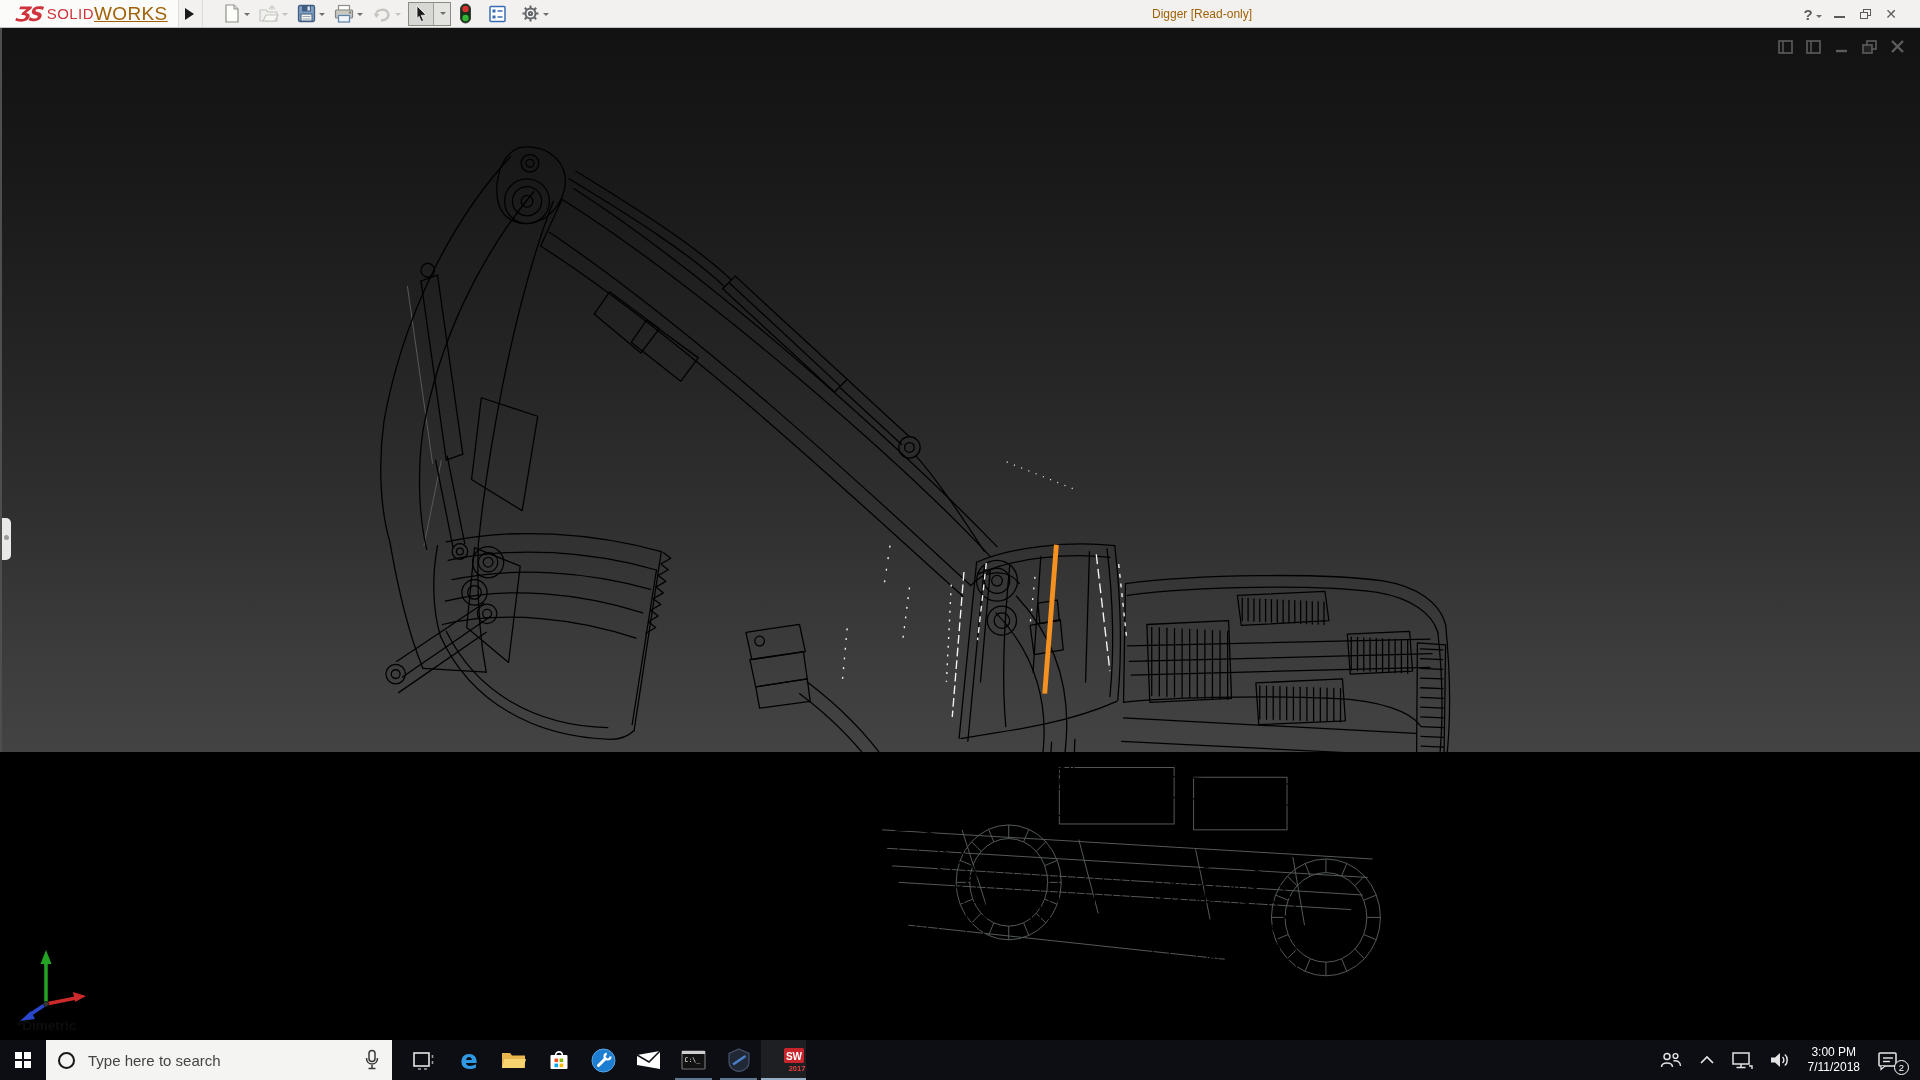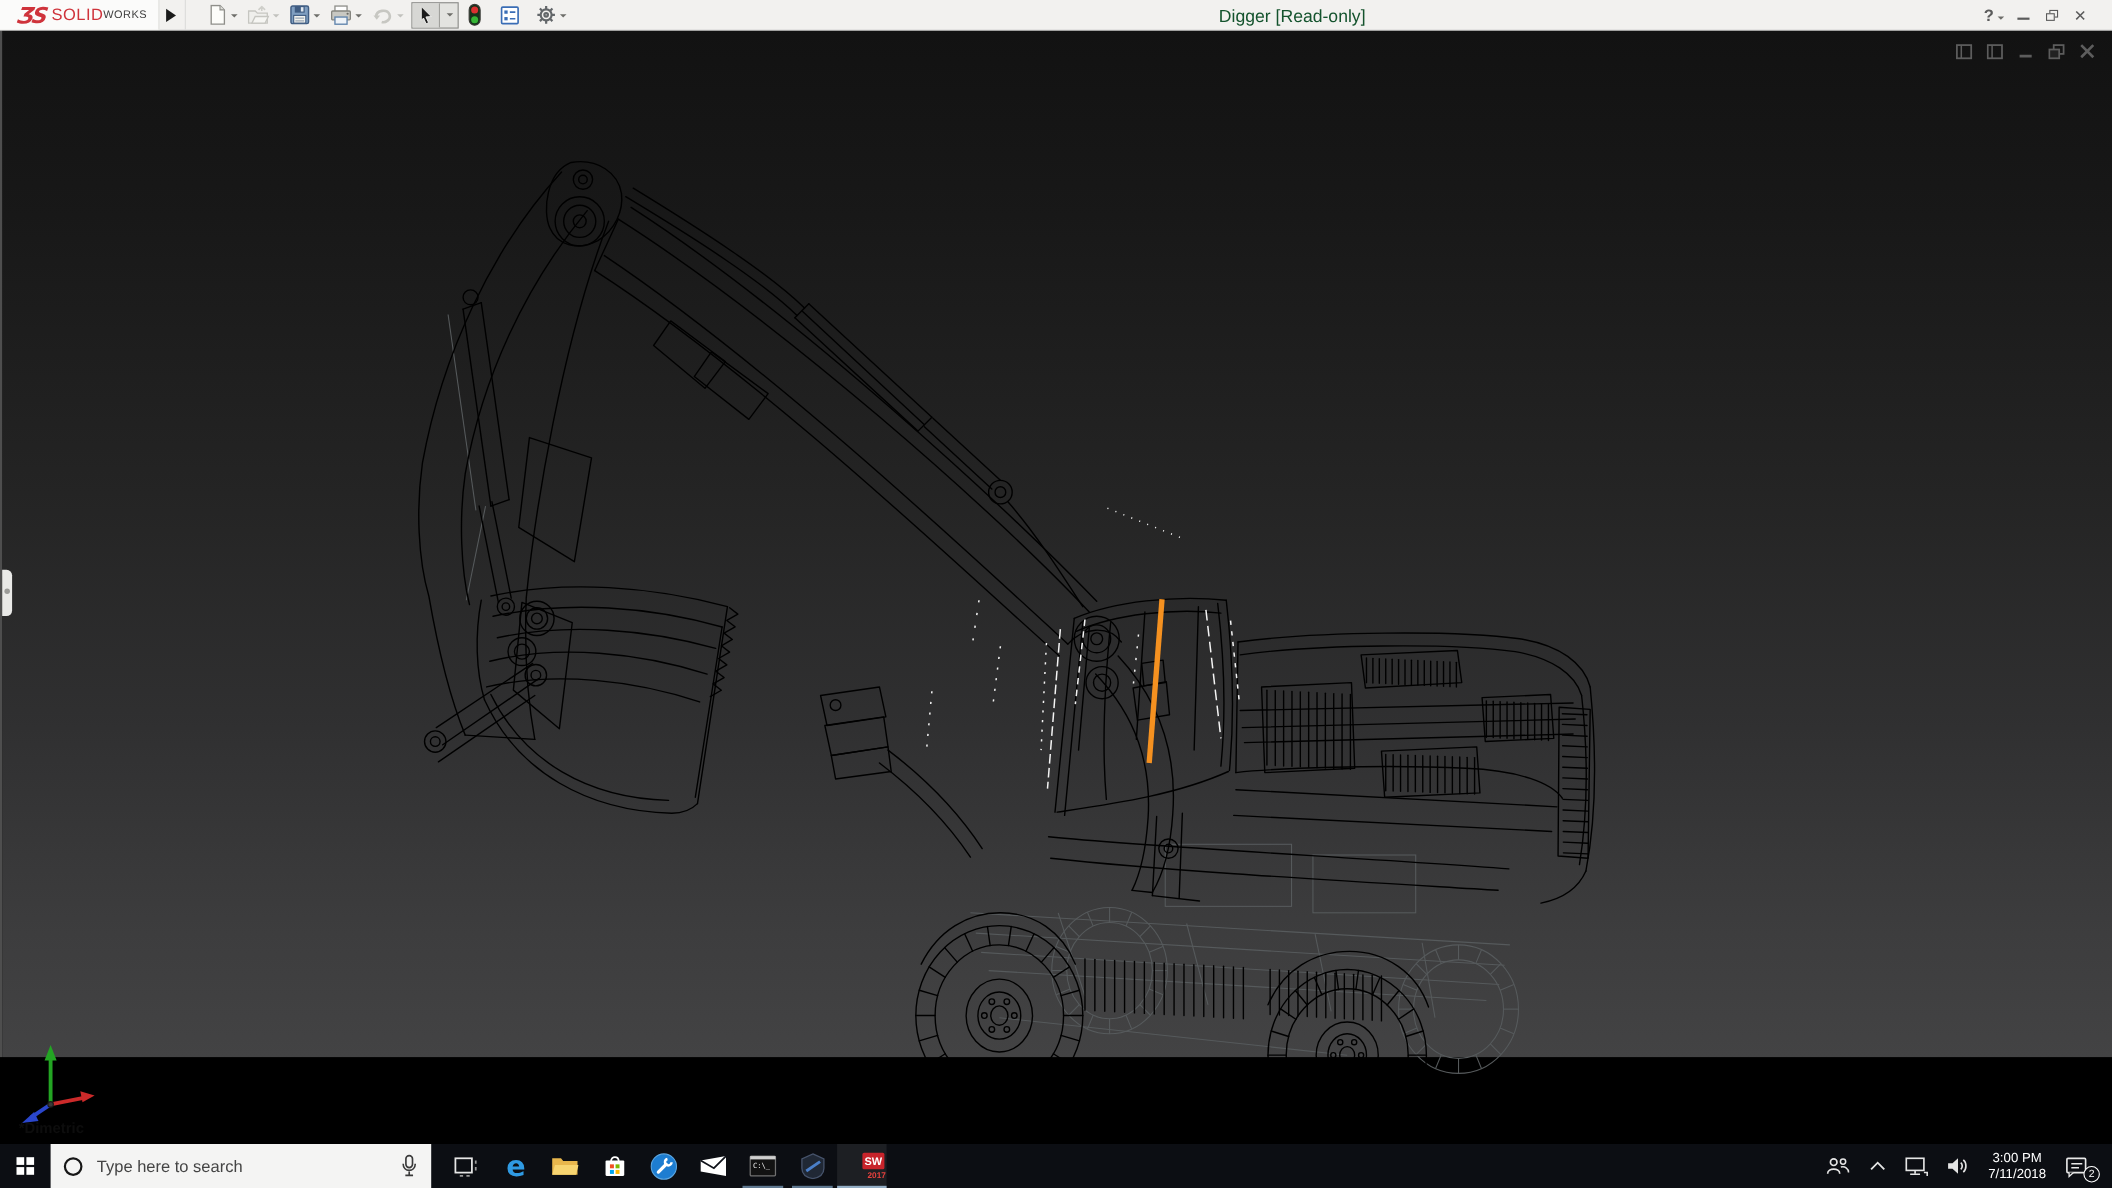--- a/index.html
+++ b/index.html
@@ -8,47 +8,47 @@
 
   
   .titlebar { position:absolute; top:0; left:0; width:1920px; height:28px;
               background:#f2f1ef; border-bottom:1px solid #c4c4c2;
               display:flex; align-items:center; }
   .brand { display:flex; align-items:center; height:100%; padding:0 10px 0 16px;
            background:#fbfbfa; border-right:1px solid #dcdcda; }
   .brand-glyph { color:#cf333b; font:italic 700 20px "DejaVu Sans",sans-serif;
                  transform:skewX(-10deg); margin-right:5px; letter-spacing:-2px; }
   .brand-solid { color:#cf333b; font-weight:400; font-size:15px; letter-spacing:.4px; }
-  .brand-works { color:#404040; font-weight:400; font-size:10px; letter-spacing:.4px; }
+  .brand-works { color:#a16207; font-weight:400; font-size:19px; letter-spacing:.4px;text-decoration:underline; }
   .flyout { width:24px; height:100%; display:flex; align-items:center; justify-content:center;
             border-right:1px solid #dcdcda; cursor:pointer; }
   .flyout-tri { width:0; height:0; border:6px solid transparent; border-left:9px solid #1a1a1a; margin-left:4px;}
   .tb { display:flex; align-items:center; margin-left:18px; }
   .tb-btn { display:flex; align-items:center; height:24px; padding:0 2px; margin-right:4px; }
   .caret { width:0; height:0; border:3.5px solid transparent; border-top-color:#6e6e6a;
            margin:4px 1px 0 3px; }
   .caret.dis { border-top-color:#c2c2be; }
   .sel-group { display:flex; align-items:stretch; height:24px; border:1px solid #8b8b88;
                background:#e3e3e0; margin-right:6px; }
   .sel-main { display:flex; align-items:center; padding:0 4px; background:#d7d7d4;
               border-right:1px solid #a0a09c; }
   .sel-drop { display:flex; align-items:center; padding:0 3px; }
-  .doc-title { position:absolute; left:1108px; top:7px; font-size:16px; color:#14532d; }
+  .doc-title { position:absolute; left:1152px; top:7px; font-size:12px; color:#a16207; }
   .win-controls { position:absolute; right:16px; top:0; height:28px; display:flex;
                   align-items:center; color:#5b5b5b; }
   .wc { display:flex; align-items:center; justify-content:center; width:26px; height:28px; cursor:pointer; }
   .help-q { font-size:15px; font-weight:700; color:#5b5b5b; }
   .min-bar { width:11px; height:2px; background:#5b5b5b; margin-top:6px; }
   .restore-box { position:relative; width:11px; height:10px; }
   .restore-box .r1 { position:absolute; right:0; top:0; width:8px; height:7px; border:1.5px solid #5b5b5b; }
   .restore-box .r2 { position:absolute; left:0; bottom:0; width:8px; height:7px; border:1.5px solid #5b5b5b; background:#f2f1ef; }
   .close-x { font-size:14px; color:#5b5b5b; font-weight:400; }
 
   
-  .viewport { position:absolute; top:28px; left:0; width:1920px; height:933px;
+  .viewport { position:absolute; top:28px; left:0; width:1920px; height:724px;
               border-left:2px solid #4e4e4e;
               background:linear-gradient(180deg,#121212 0%, #181818 18%, #242424 45%,
                           #303031 68%, #3d3d3e 88%, #434344 100%); }
   .child-controls { position:absolute; top:11px; right:14px; display:flex; gap:11px; }
   .cc { width:17px; height:16px; display:flex; align-items:center; justify-content:center; cursor:pointer; }
   .collapse-tab { position:absolute; left:0; top:490px; width:9px; height:42px;
                   background:#e9e9e7; border-radius:0 5px 5px 0; cursor:pointer; }
   .collapse-tab .dot { position:absolute; left:2px; top:17px; width:5px; height:5px;
                        border-radius:50%; background:#9b9b98; }
   .view-label { position:absolute; left:15px; top:990px; font-size:13.5px; font-weight:700; color:#0d0d0d; }

